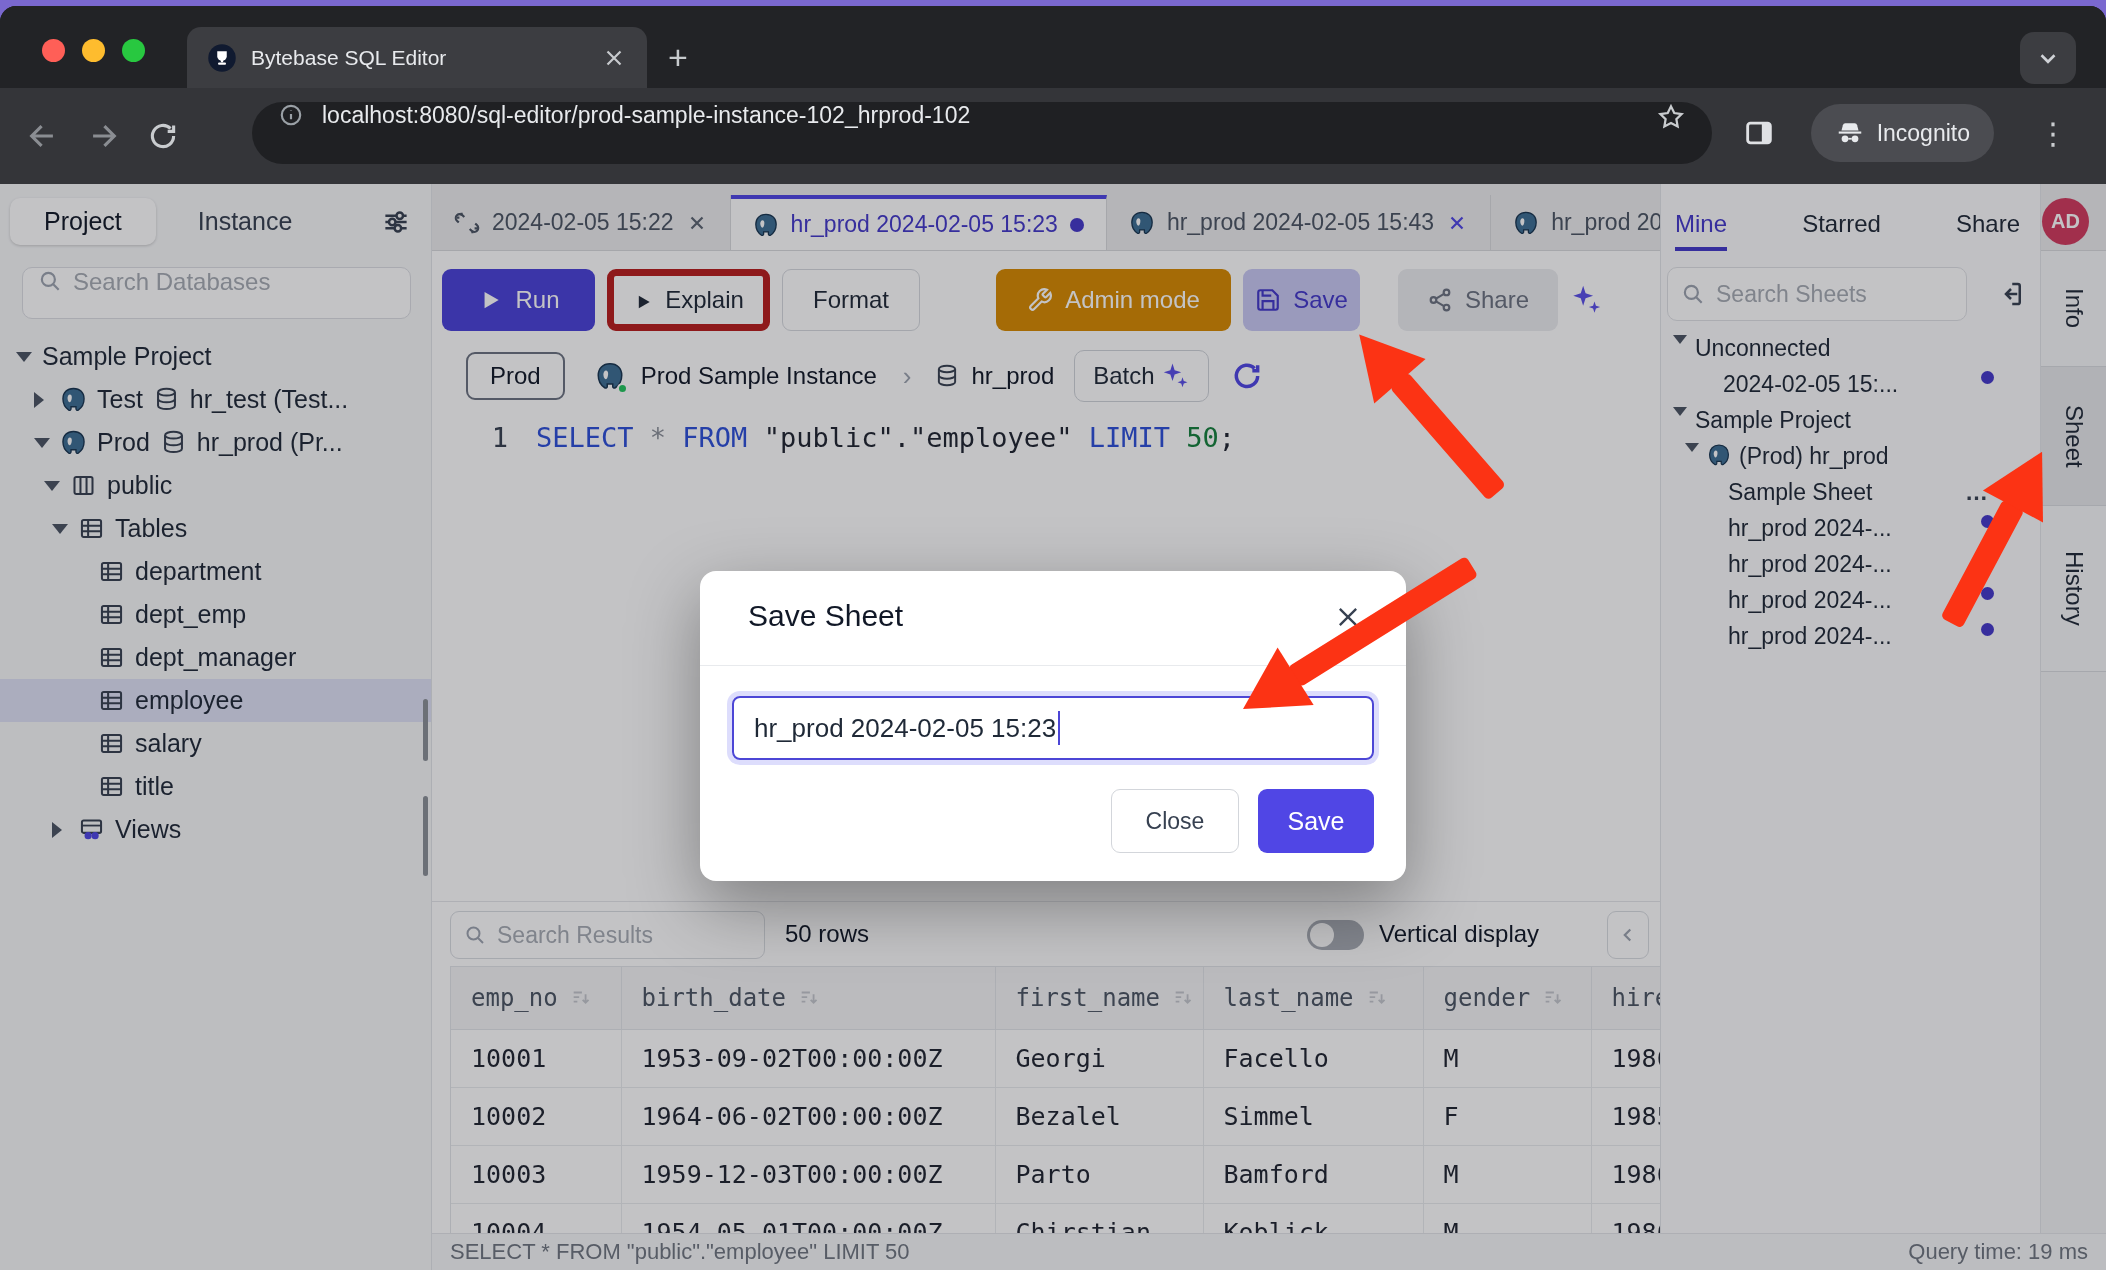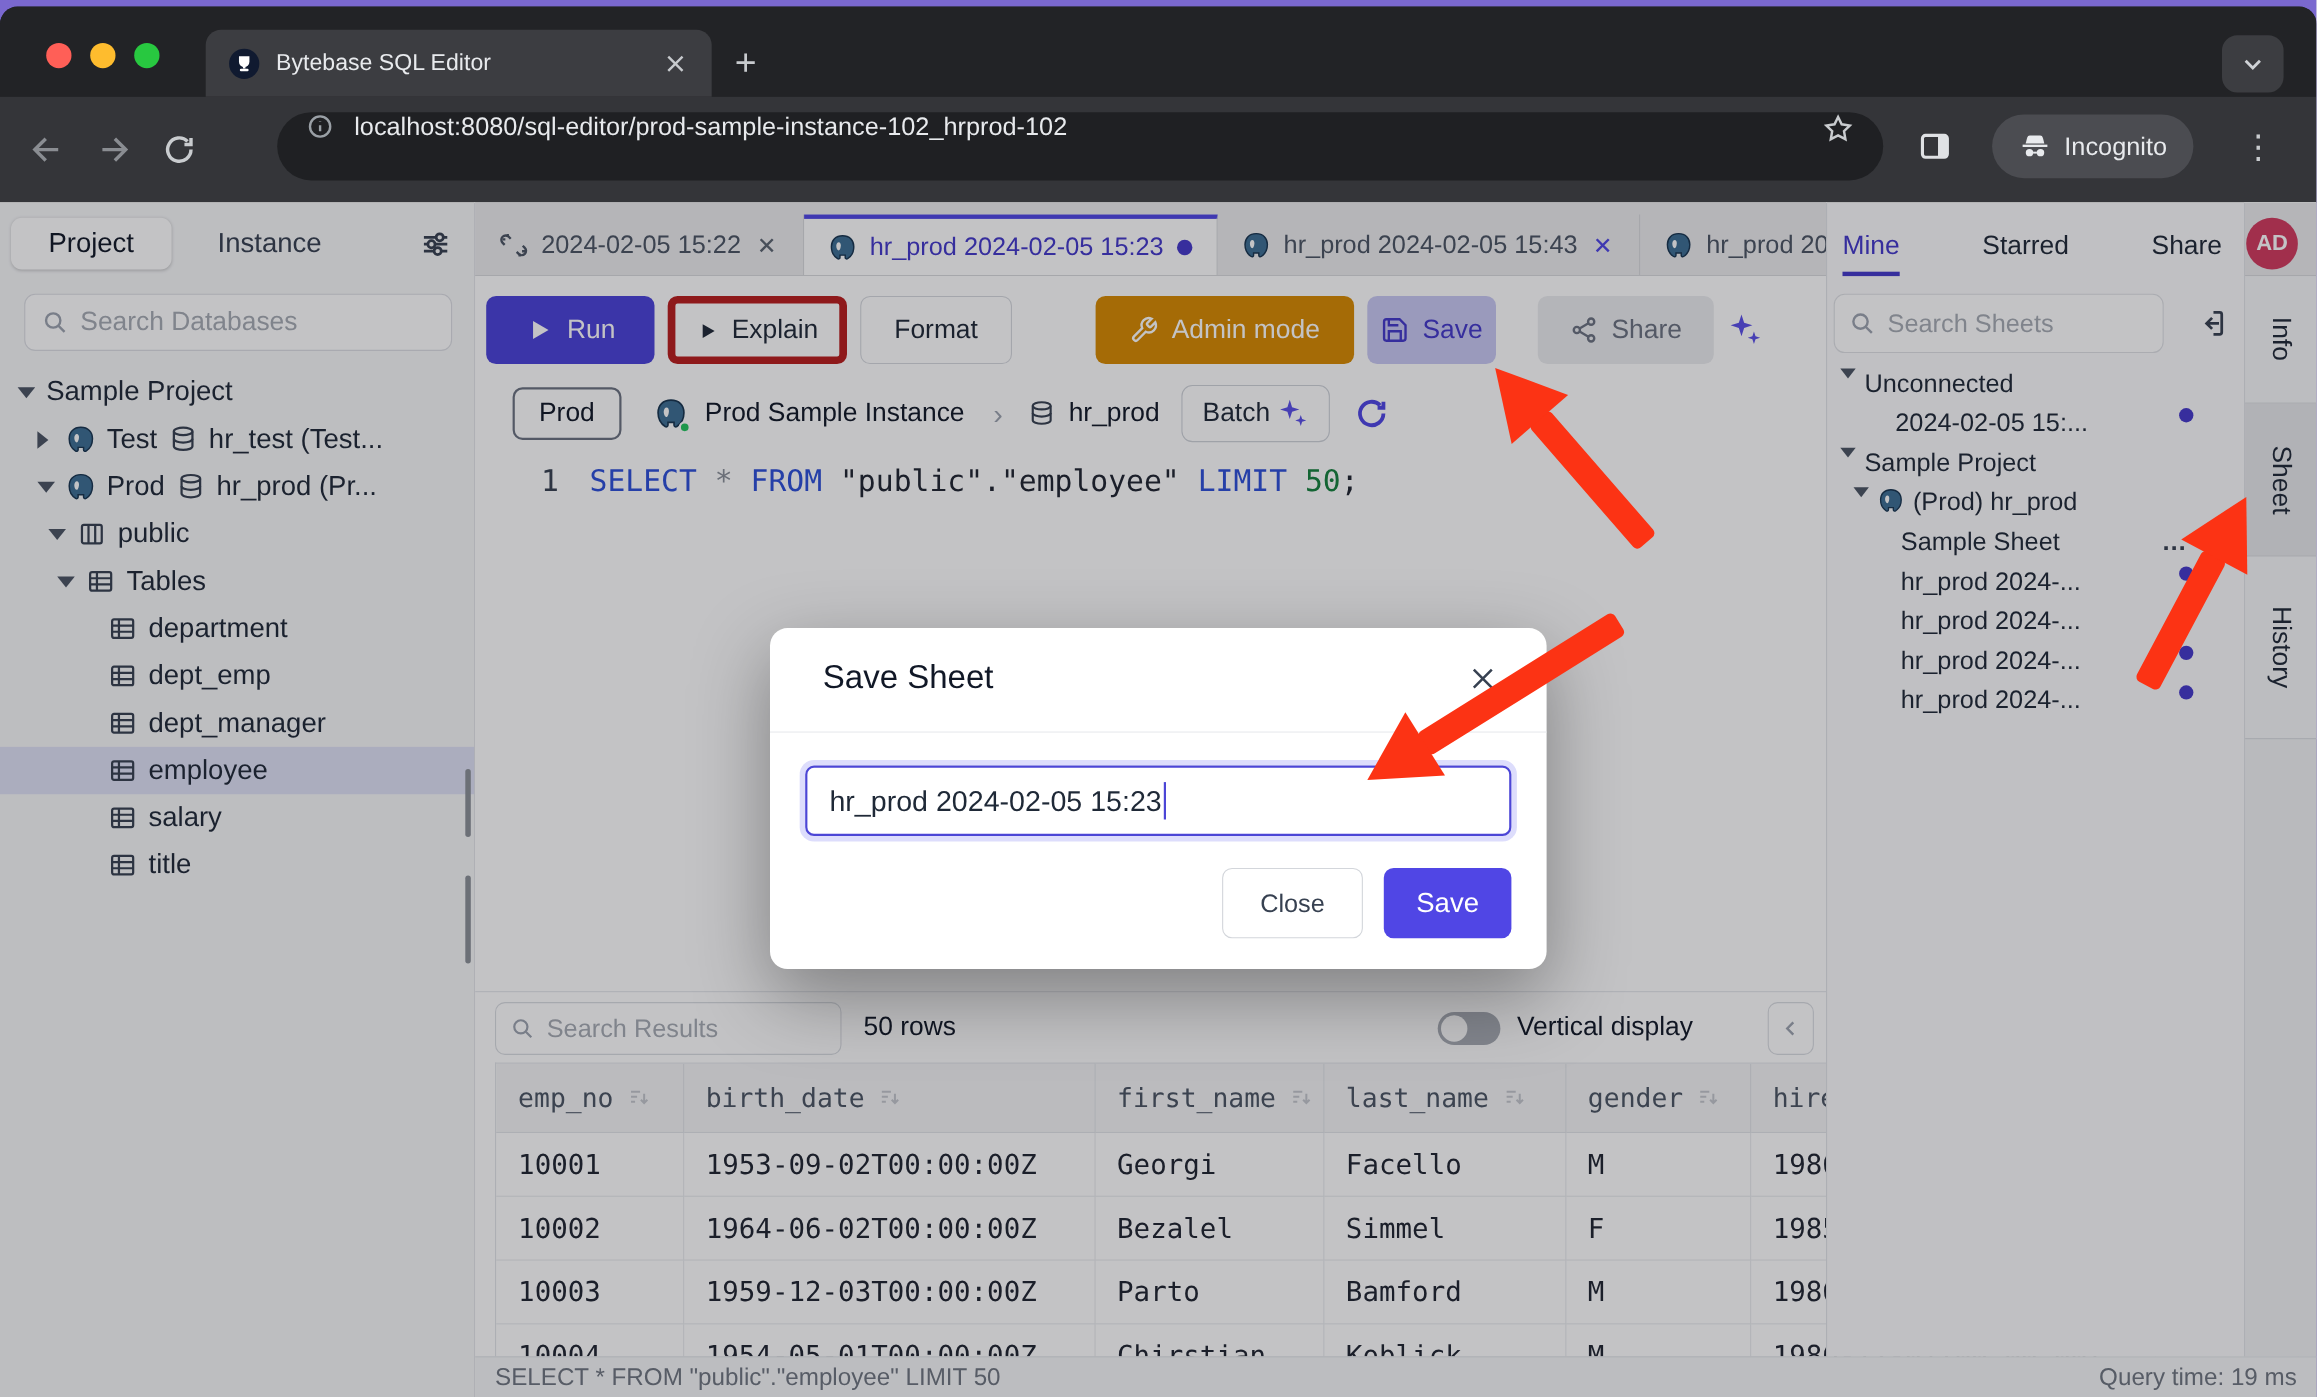--- a/index.html
+++ b/index.html
@@ -33,21 +33,21 @@
 
   
   .app { position:absolute; top:178px; left:0; right:0; bottom:0; background:#ffffff; overflow:hidden; }
 
   
   .left-sidebar { position:absolute; left:0; top:0; width:432px; bottom:0; background:#f7f8f9; border-right:1px solid #e2e4e8; }
   .lsb-head { display:flex; align-items:center; padding:14px 20px 0 10px; }
   .pill-active { background:#fff; border-radius:10px; box-shadow:0 1px 3px rgba(0,0,0,.18); padding:9px 34px; font-size:25px; color:#111827; }
   .lsb-instance { margin-left:42px; font-size:25px; color:#374151; }
   .lsb-sliders { margin-left:auto; width:30px; height:30px; color:#374151; }
-  .lsb-search { margin:22px 20px 0 22px; height:52px; background:#fff; border:1px solid #dcdee3; border-radius:10px; display:flex; align-items:center; padding:0 14px; gap:10px; }
+  .lsb-search { margin:22px 20px 0 22px; height:52px; background:#fff; border:1px solid #dcdee3; border-radius:10px; display:flex; align-items:flex-start; padding:0 14px; gap:10px; }
   .lsb-search .ic { width:26px; height:26px; color:#9ca3af; flex:0 0 26px; }
   .lsb-search input { border:0; outline:0; background:transparent; font-size:24px; color:#1f2937; width:100%; font-family:inherit; }
   .lsb-search input::placeholder { color:#a6abb3; }
   .db-tree { margin-top:16px; }
   .tree-row { display:flex; align-items:center; height:43px; gap:10px; font-size:25px; color:#1f2937; white-space:nowrap; overflow:hidden; }
   .tree-row.selected { background:#dfe2f6; }
   .caret-down { width:0; height:0; border-left:8px solid transparent; border-right:8px solid transparent; border-top:10px solid #4b5563; flex:0 0 16px; }
   .caret-right { width:0; height:0; border-top:8px solid transparent; border-bottom:8px solid transparent; border-left:10px solid #4b5563; flex:0 0 10px; margin-right:6px; }
   .caret-none { flex:0 0 0; }
   .tree-ic { width:27px; height:27px; flex:0 0 27px; color:#374151; }
@@ -363,20 +363,30 @@
                 </svg></span>
               <span>salary</span>
             </div>
             <div class="tree-row" style="padding-left: 88px;">
               <span class="caret-none"></span>
               <span class="tree-ic"><svg viewBox="0 0 24 24" fill="none" stroke="currentColor" stroke-width="1.8">
                   <rect x="3.5" y="4.5" width="17" height="15" rx="1.5"></rect>
                   <path d="M3.5 9.5h17M3.5 14.5h17M9 4.5v15"></path>
                 </svg></span>
               <span>title</span>
+            </div>
+            <div class="tree-row" style="padding-left: 52px;">
+              <span class="caret-right"></span>
+              <span class="tree-ic"><svg viewBox="0 0 24 24">
+                  <rect x="3.5" y="4" width="17" height="11" rx="1.5" fill="none" stroke="#374151" stroke-width="1.8"></rect>
+                  <path d="M3.5 8.5h17" stroke="#374151" stroke-width="1.6"></path>
+                  <circle cx="9" cy="17.5" r="3.2" fill="#4f46e5"></circle>
+                  <circle cx="15.2" cy="17.5" r="3.2" fill="#4f46e5"></circle>
+                </svg></span>
+              <span>Views</span>
             </div>
           </div>
         <div class="lsb-thumb" style="top:515px;height:62px;"></div>
         <div class="lsb-thumb" style="top:612px;height:80px;"></div>
       </div>
 
       <div class="sheet-tabbar">
         <div id="sheet-tabs" style="display:flex;align-items:flex-end;">
             <div class="sheet-tab">
               <span class="ic"><svg viewBox="0 0 24 24" fill="none" stroke="currentColor" stroke-width="2">

